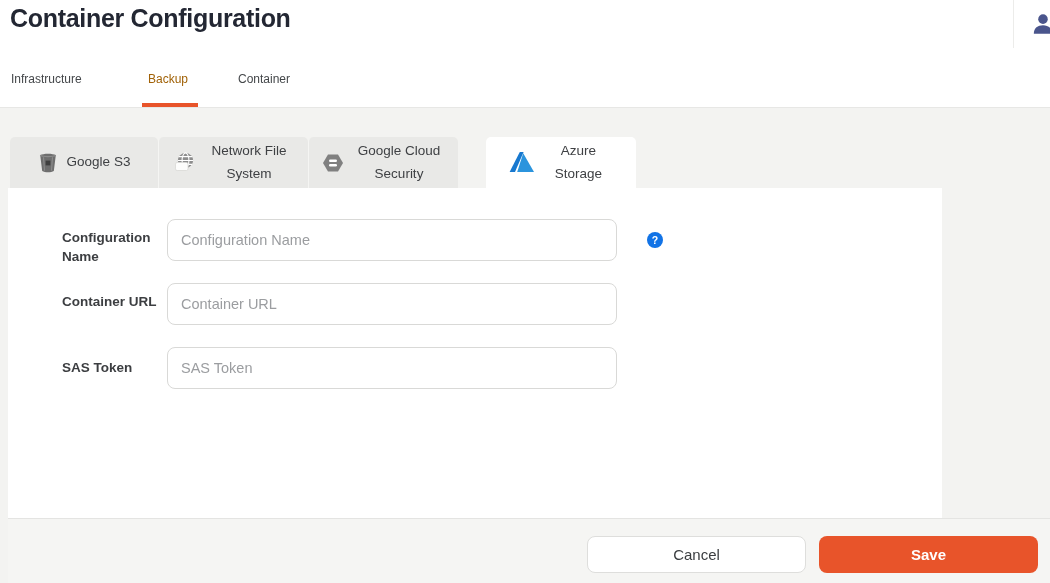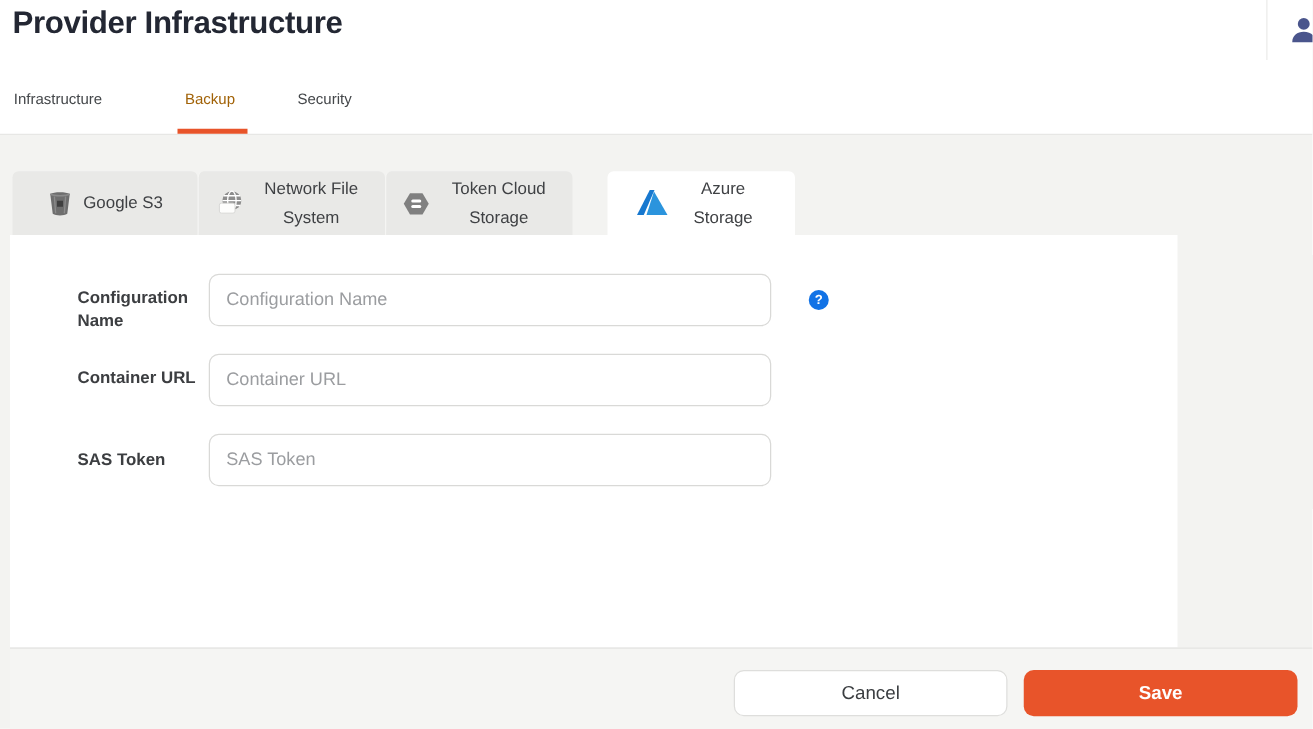--- a/index.html
+++ b/index.html
@@ -84,33 +84,33 @@
     left: 579px; background: #ffffff; border: 1px solid #dededc; color: #3a3d40;
   }
   .btn-save {
     left: 811px; background: #e8542a; border: none; color: #ffffff; font-weight: 700;
   }
 </style>
 </head>
 <body>
 
 <div class="header">
-  <div class="page-title">Provider Infrastructure</div>
+  <div class="page-title">Container Configuration</div>
   <div class="header-divider"></div>
   <span class="user-icon">
     <svg width="26" height="26" viewBox="0 0 24 24">
       <circle cx="12" cy="7.5" r="4.4" fill="#4a558c"></circle>
       <path d="M3.5 21 C3.5 15.8 7.2 13.2 12 13.2 C16.8 13.2 20.5 15.8 20.5 21 Z" fill="#4a558c"></path>
     </svg>
   </span>
 
   <div class="main-tabs">
     <div class="main-tab" style="left:11px">Infrastructure</div>
     <div class="main-tab active" style="left:148px">Backup</div>
-    <div class="main-tab" style="left:238px">Security</div>
+    <div class="main-tab" style="left:238px">Container</div>
     <div class="main-tab-underline"></div>
   </div>
 </div>
 
 <div class="ptab-row">
 
   <div class="ptab" style="left:0; width:148px">
     <span class="ptab-icon">
       <svg width="20" height="22" viewBox="0 0 20 22">
         <path d="M2.2 3.2 C5 1.2 15 1.2 17.8 3.2 L15.8 19 C13 20.8 7 20.8 4.2 19 Z" fill="#6e6e6e"></path>
@@ -136,21 +136,21 @@
   </div>
 
   <div class="ptab" style="left:298px; width:150px">
     <span class="ptab-icon">
       <svg width="22" height="20" viewBox="0 0 22 20">
         <polygon points="6,1.5 16,1.5 21,10 16,18.5 6,18.5 1,10" fill="#808080"></polygon>
         <rect x="7" y="6.6" width="8" height="2.4" rx="1.2" fill="#ffffff"></rect>
         <rect x="7" y="11" width="8" height="2.4" rx="1.2" fill="#ffffff"></rect>
       </svg>
     </span>
-    <span class="ptab-label" style="max-width:92px">Token Cloud Storage</span>
+    <span class="ptab-label" style="max-width:92px">Google Cloud Security</span>
   </div>
 
   <div class="ptab active" style="left:448px; width:150px">
     <span class="ptab-icon">
       <svg width="26" height="21" viewBox="0 0 26 21">
         <polygon points="14.2,1.2 25,20 8.2,20" fill="#2b94dd"></polygon>
         <polygon points="10.8,0 14.6,0 6,20 0.6,20" fill="#1778cf"></polygon>
       </svg>
     </span>
     <span class="ptab-label" style="max-width:70px">Azure Storage</span>

